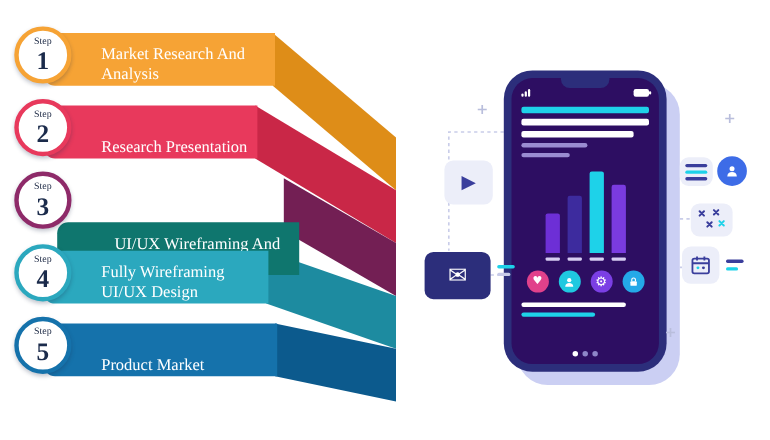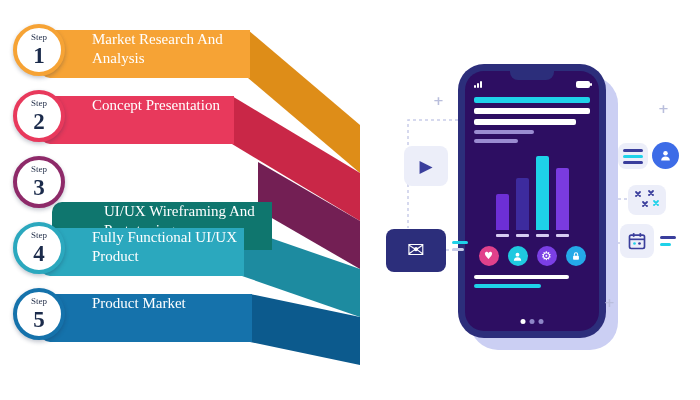--- a/index.html
+++ b/index.html
@@ -2,21 +2,21 @@
 <html><head>
 <meta charset="utf-8">
 <style>
   * { margin:0; padding:0; box-sizing:border-box; }
   body { background:#fff; }
   .canvas { position:relative; width:700px; height:400px; background:#ffffff; overflow:hidden;
             font-family:"Liberation Serif", serif; }
 
   
   .folds { position:absolute; left:0; top:0; z-index:1; }
-  .ribbon { position:absolute; height:48px; border-radius:10px 0 0 10px; display:flex; align-items:flex-start;
+  .ribbon { position:absolute; height:48px; border-radius:10px 0 0 10px; display:flex; align-items:flex-end;
             z-index:2; }
   .ribbon-title { padding-left:52px; padding-right:4px; color:#ffffff; font-size:15px; line-height:1.25; }
   .badge { position:absolute; width:52px; height:52px; background:#ffffff; border:4px solid #999;
            border-radius:50%; z-index:3; display:flex; flex-direction:column; align-items:center;
            justify-content:center; box-shadow:0 2px 4px rgba(27,43,75,.28); }
   .step-word { font-size:9px; color:#27334d; line-height:1; margin-bottom:2px; }
   .step-num { font-size:23px; font-weight:bold; color:#1b2b4b; line-height:1; }
 
   
   .connectors { position:absolute; left:0; top:0; z-index:1; }
@@ -74,41 +74,41 @@
       <span class="ribbon-title">Market Research And Analysis</span>
     </div>
     <div class="badge" style="left: 13px; top: 24px; border-color: rgb(246, 163, 53);">
       <span class="step-word">Step</span>
       <span class="step-num">1</span>
     </div>
   </div>
 
   <div>
     <div class="ribbon" style="left: 40px; top: 96px; width: 194px; background: rgb(232, 57, 92);">
-      <span class="ribbon-title">Concept Presentation</span>
+      <span class="ribbon-title">Research Presentation</span>
     </div>
     <div class="badge" style="left: 13px; top: 90px; border-color: rgb(232, 57, 92);">
       <span class="step-word">Step</span>
       <span class="step-num">2</span>
     </div>
   </div>
 
   <div>
     <div class="ribbon" style="left: 52px; top: 162px; width: 220px; background: #0f766e; margin-top: 40px;">
       <span class="ribbon-title">UI/UX Wireframing And Prototyping</span>
     </div>
     <div class="badge" style="left: 13px; top: 156px; border-color: rgb(142, 42, 105);">
       <span class="step-word">Step</span>
       <span class="step-num">3</span>
     </div>
   </div>
 
   <div>
     <div class="ribbon" style="left: 40px; top: 228px; width: 204px; background: rgb(43, 168, 190);">
-      <span class="ribbon-title">Fully Functional UI/UX Product</span>
+      <span class="ribbon-title">Fully Wireframing UI/UX Design</span>
     </div>
     <div class="badge" style="left: 13px; top: 222px; border-color: rgb(43, 168, 190);">
       <span class="step-word">Step</span>
       <span class="step-num">4</span>
     </div>
   </div>
 
   <div>
     <div class="ribbon" style="left: 40px; top: 294px; width: 212px; background: rgb(21, 114, 171);">
       <span class="ribbon-title">Product Market</span>

